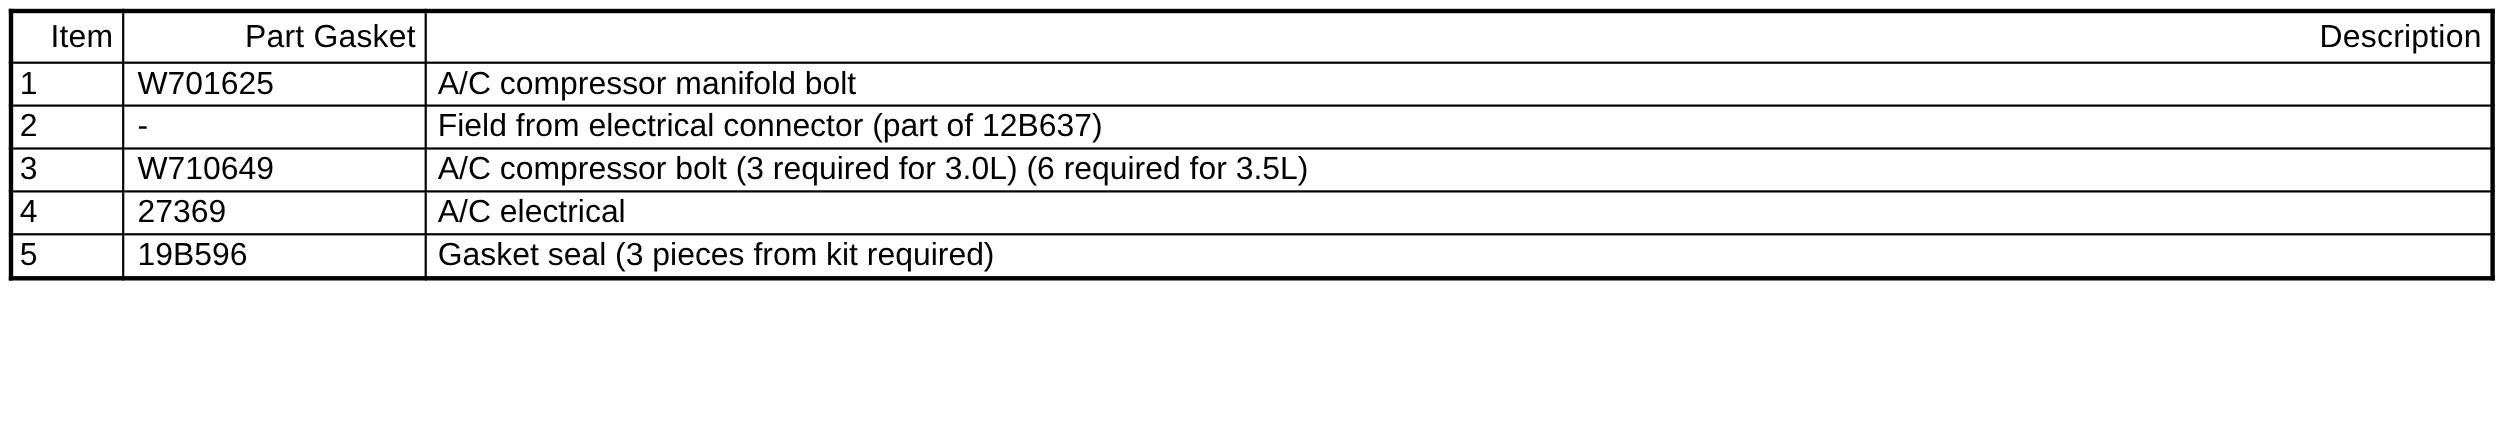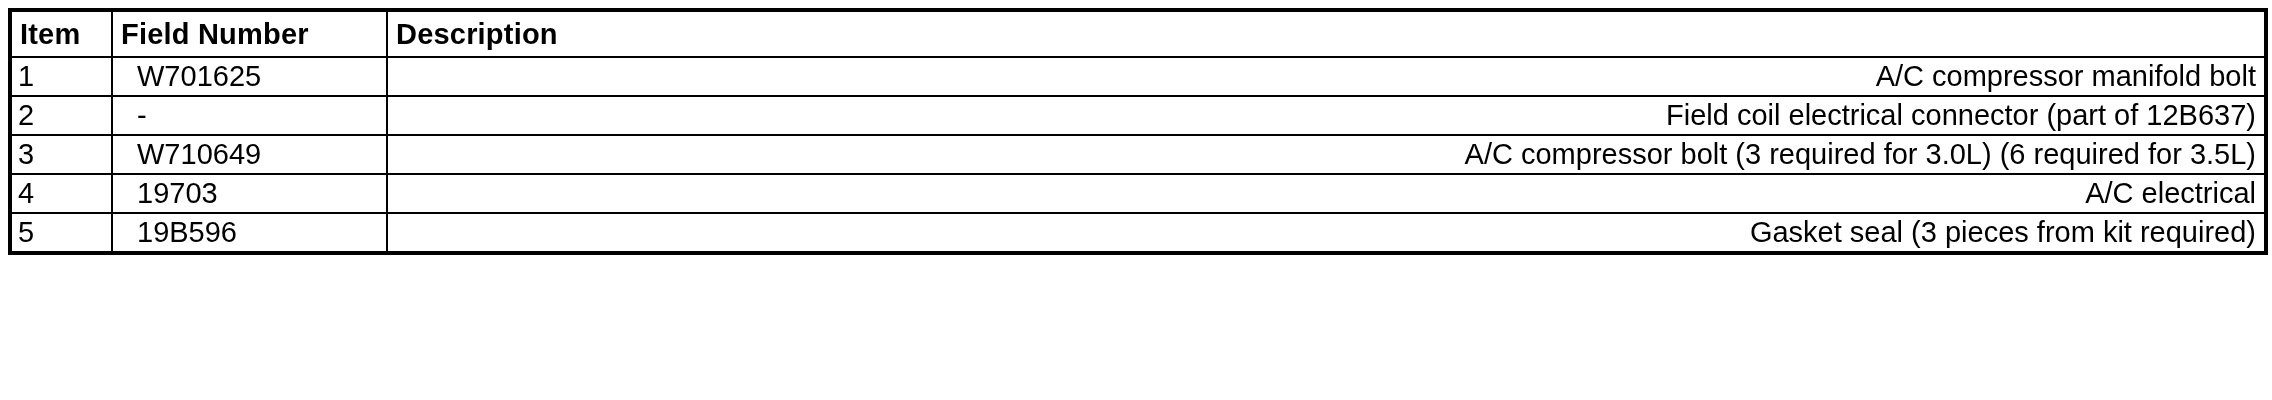--- a/index.html
+++ b/index.html
@@ -47,79 +47,78 @@
     padding: 0 8px;
     vertical-align: middle;
     font-size: 29px;
     line-height: 1.05;
     white-space: nowrap;
     overflow: hidden;
   }
 
   .parts-table thead th {
     height: 44px;
-    font-weight: bold;
-    text-align: left;
+    font-weight: normal;
+    text-align: right;
     letter-spacing: 0.2px;
   }
 
   .parts-table tbody td {
     height: 37px;
     font-weight: normal;
     text-align: left;
   }
 
   .parts-table tbody td.cell-item {
     padding-left: 6px;
   }
   .parts-table tbody td.cell-part {
-    padding-left: 24px;
+    padding-left: 12px;
   }
   .parts-table tbody td.cell-desc {
     padding-left: 10px;
-    text-align: right;
   }
 </style>
 </head>
 <body>
 
 <div class="sheet">
 
   <table class="parts-table">
     <colgroup>
       <col class="col-item">
       <col class="col-part">
       <col class="col-desc">
     </colgroup>
     <thead>
       <tr>
         <th>Item</th>
-        <th>Field Number</th>
+        <th>Part Gasket</th>
         <th>Description</th>
       </tr>
     </thead>
     <tbody>
       <tr>
         <td class="cell-item">1</td>
         <td class="cell-part">W701625</td>
         <td class="cell-desc">A/C compressor manifold bolt</td>
       </tr>
       <tr>
         <td class="cell-item">2</td>
         <td class="cell-part">-</td>
-        <td class="cell-desc">Field coil electrical connector (part of 12B637)</td>
+        <td class="cell-desc">Field from electrical connector (part of 12B637)</td>
       </tr>
       <tr>
         <td class="cell-item">3</td>
         <td class="cell-part">W710649</td>
         <td class="cell-desc">A/C compressor bolt (3 required for 3.0L) (6 required for 3.5L)</td>
       </tr>
       <tr>
         <td class="cell-item">4</td>
-        <td class="cell-part">19703</td>
+        <td class="cell-part">27369</td>
         <td class="cell-desc">A/C electrical</td>
       </tr>
       <tr>
         <td class="cell-item">5</td>
         <td class="cell-part">19B596</td>
         <td class="cell-desc">Gasket seal (3 pieces from kit required)</td>
       </tr>
     </tbody>
   </table>
 

